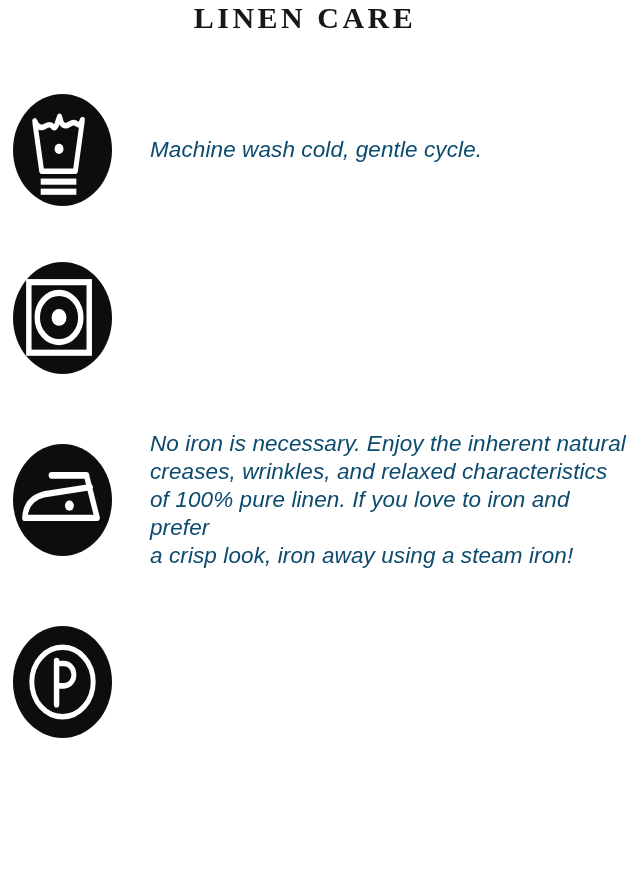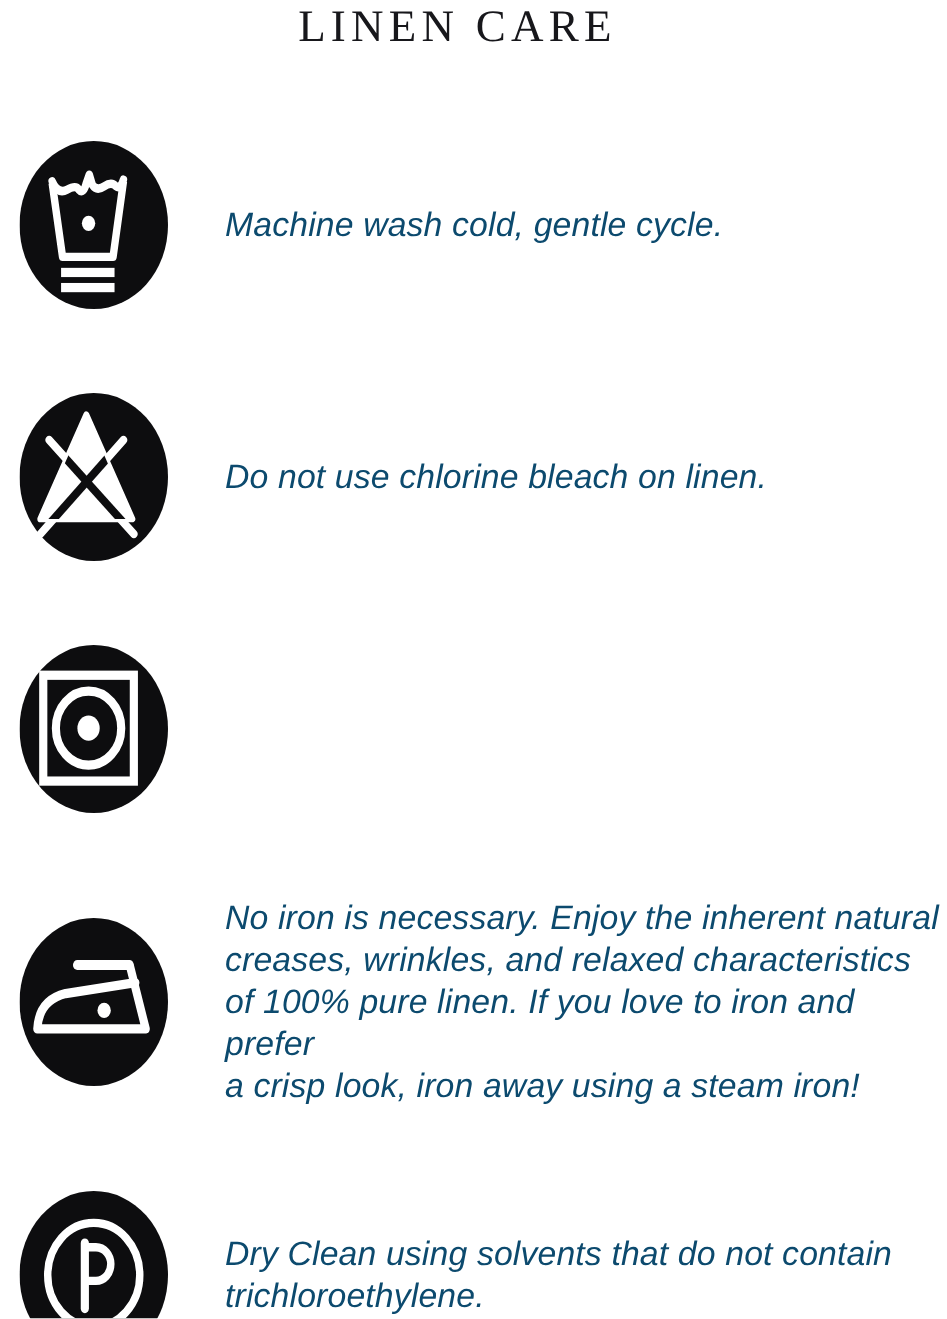--- a/index.html
+++ b/index.html
@@ -10,21 +10,21 @@
     background: #ffffff;
     overflow: hidden;
     font-family: "Liberation Sans", "DejaVu Sans", sans-serif;
   }
   .page-title {
     margin: 0;
     padding-top: 2px;
     width: 610px;
     text-align: center;
     font-family: "Liberation Serif", "DejaVu Serif", serif;
-    font-weight: 400;
+    font-weight: 700;
     font-size: 30px;
     line-height: 32px;
     letter-spacing: 3.5px;
     color: #17171b;
   }
   .care-list {
     margin-top: 60px;
     padding-left: 13px;
   }
   .care-row {
@@ -66,42 +66,20 @@
           <path d="M22 24 Q26 32 32 29 Q38 26 40 29 Q43 32 45 25 L47 20 L49 26 Q52 30 57 27 Q62 24 65 27 Q68 29 70 23" fill="none" stroke="#ffffff" stroke-width="5" stroke-linecap="round" stroke-linejoin="round"></path>
           <path d="M22 25 L29 69 L63 69 L70 24" fill="none" stroke="#ffffff" stroke-width="5" stroke-linejoin="round"></path>
           <circle cx="46.5" cy="49" r="4.5" fill="#ffffff"></circle>
           <rect x="28" y="75.5" width="36" height="5.5" fill="#ffffff"></rect>
           <rect x="28" y="84.5" width="36" height="5.5" fill="#ffffff"></rect>
         </svg>
       </div>
       <p class="care-text">Machine wash cold, gentle cycle.</p>
     </div>
 
-    <div class="care-row">
-      <div class="icon-wrap">
-        <svg viewBox="0 0 100 100" preserveAspectRatio="none">
-          <defs>
-            <clipPath id="tri-clip">
-                <path d="M45 13 L76 75 L14 75 Z"></path>
-              </clipPath>
-          </defs>
-          <circle cx="50" cy="50" r="50" fill="#0d0d0f"></circle>
-          <g stroke="#ffffff" stroke-width="5" stroke-linecap="round">
-            <line x1="20" y1="28" x2="77" y2="84"></line>
-            <line x1="70" y1="28" x2="14" y2="84"></line>
-          </g>
-          <path d="M45 13 L76 75 L14 75 Z" fill="#ffffff" stroke="#ffffff" stroke-width="4" stroke-linejoin="round"></path>
-          <g clip-path="url(#tri-clip)" stroke="#0d0d0f" stroke-width="5">
-            <line x1="20" y1="28" x2="77" y2="84"></line>
-            <line x1="70" y1="28" x2="14" y2="84"></line>
-          </g>
-        </svg>
-      </div>
-      <p class="care-text">Do not use chlorine bleach on linen.</p>
-    </div>
 
     <div class="care-row">
       <div class="icon-wrap">
         <svg viewBox="0 0 100 100" preserveAspectRatio="none">
           <circle cx="50" cy="50" r="50" fill="#0d0d0f"></circle>
           <rect x="16" y="18" width="61" height="63" fill="none" stroke="#ffffff" stroke-width="5.5"></rect>
           <circle cx="46.5" cy="49.5" r="22" fill="none" stroke="#ffffff" stroke-width="5.5"></circle>
           <circle cx="46.5" cy="49.5" r="7.5" fill="#ffffff"></circle>
         </svg>
       </div>
@@ -124,18 +102,16 @@
 
     <div class="care-row">
       <div class="icon-wrap">
         <svg viewBox="0 0 100 100" preserveAspectRatio="none">
           <circle cx="50" cy="50" r="50" fill="#0d0d0f"></circle>
           <circle cx="50" cy="50" r="31" fill="none" stroke="#ffffff" stroke-width="5"></circle>
           <path d="M44 31 L44 70" fill="none" stroke="#ffffff" stroke-width="5.5" stroke-linecap="round"></path>
           <path d="M44 33.5 L51.5 33.5 A 10 10 0 0 1 51.5 53.5 L44 53.5" fill="none" stroke="#ffffff" stroke-width="5" stroke-linecap="round"></path>
         </svg>
       </div>
-      <p class="care-text">Dry Clean using solvents that do not contain
-trichloroethylene.</p>
     </div>
 
   </div>
 </div>
 
 </body></html>

